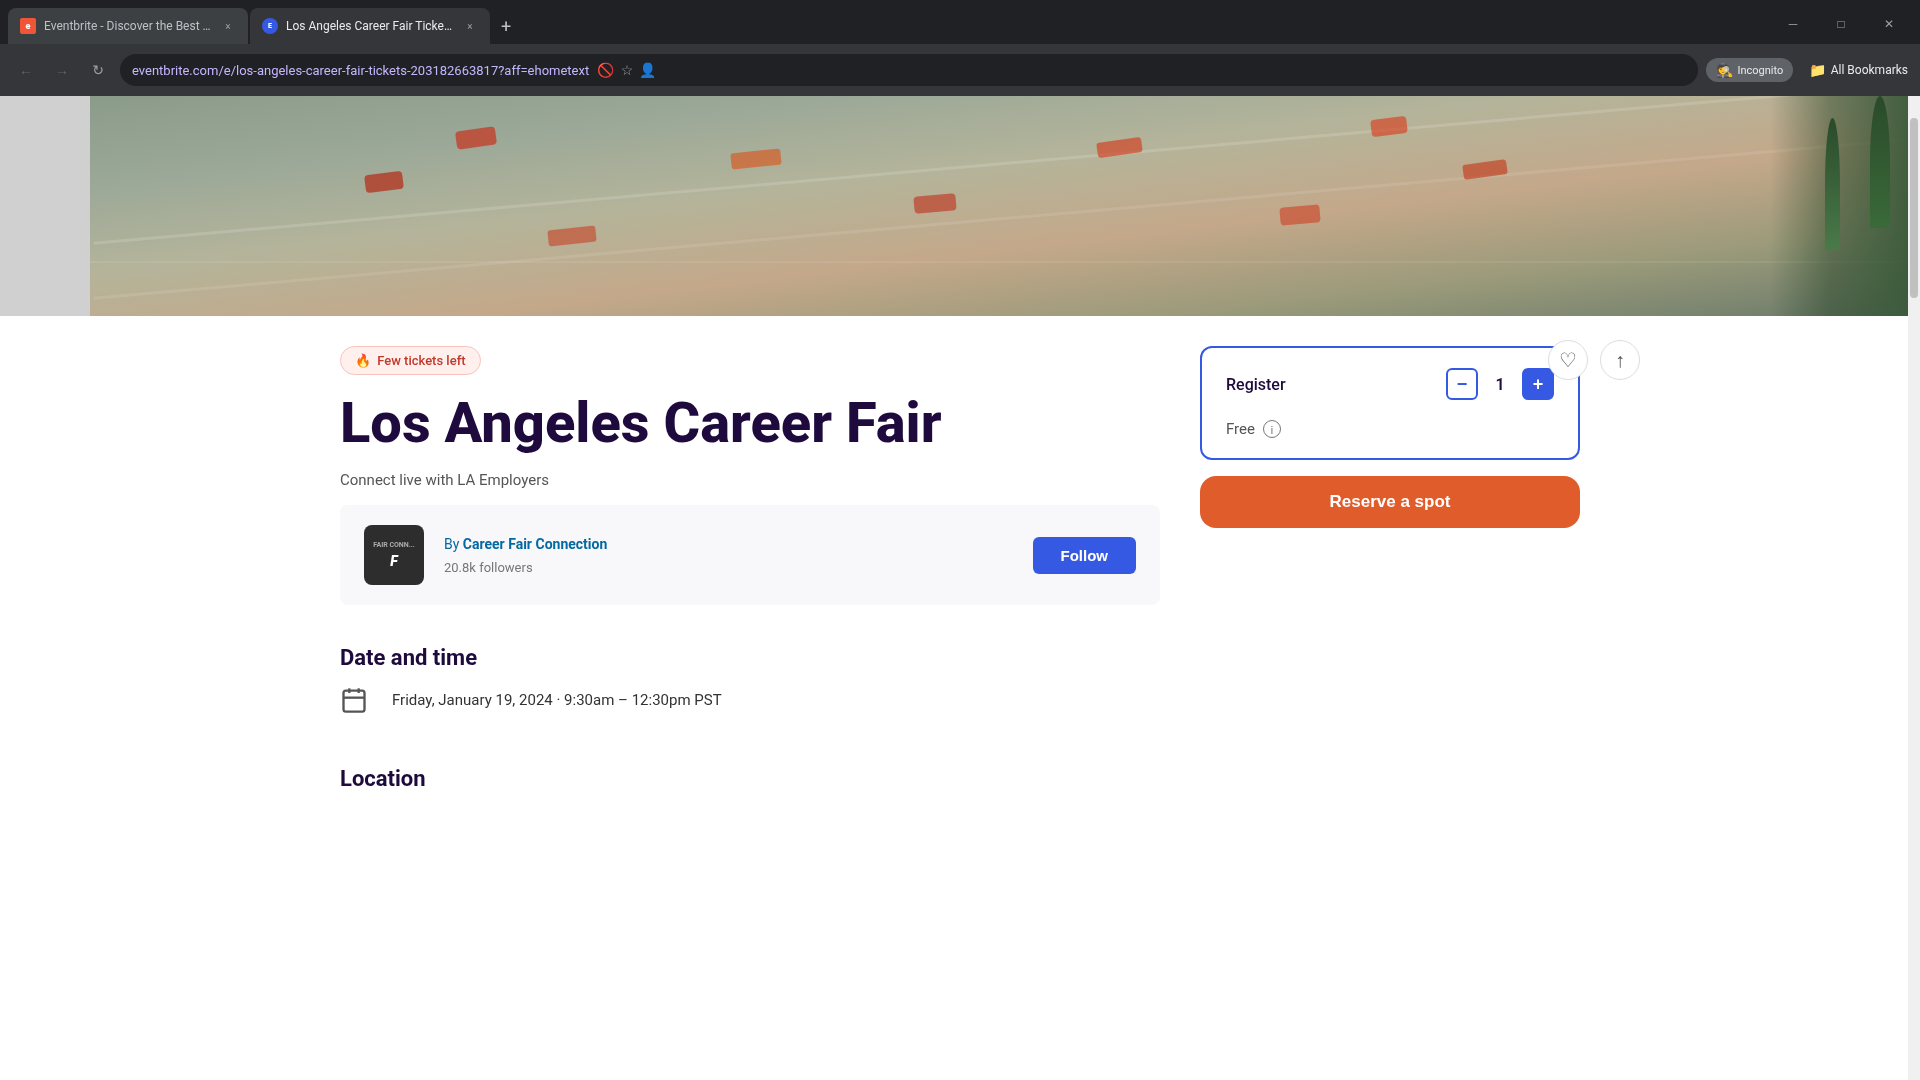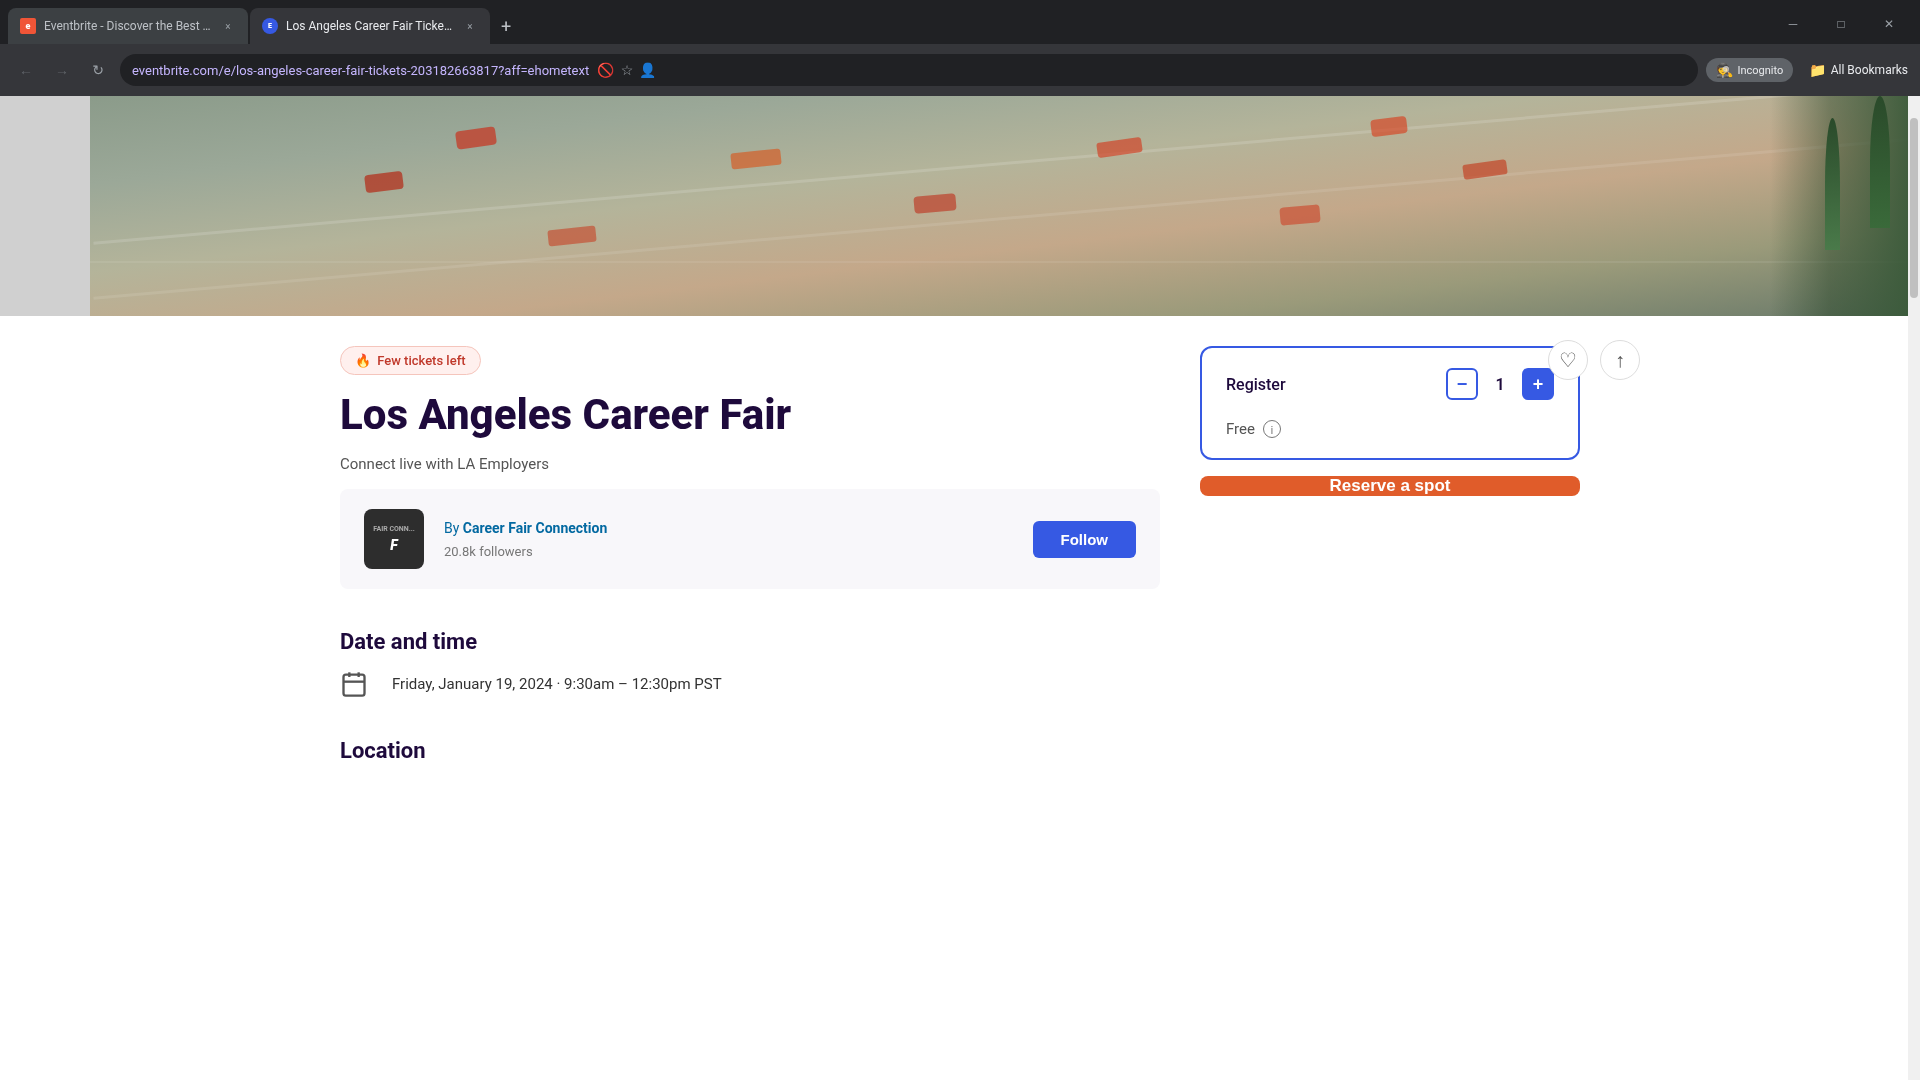--- a/index.html
+++ b/index.html
@@ -211,21 +211,21 @@
 
     
     .event-date {
       font-size: 16px;
       color: #333;
       margin-bottom: 12px;
     }
 
     
     .event-title {
-      font-size: 42px;
+      font-size: 56px;
       font-weight: 800;
       color: #1E0A3C;
       margin-bottom: 16px;
       line-height: 1.15;
     }
 
     
     .event-subtitle {
       font-size: 15px;
       color: #555;
@@ -299,21 +299,21 @@
       height: 28px;
       color: #555;
       flex-shrink: 0;
     }
 
     
     .location-title {
       font-size: 22px;
       font-weight: 700;
       color: #1E0A3C;
-      margin-top: 40px;
+      margin-top: 52px;
       padding-bottom: 8px;
     }
 
     
     .register-card {
       border: 2px solid #3659e3;
       border-radius: 12px;
       padding: 20px 24px;
       margin-bottom: 16px;
     }
@@ -379,21 +379,22 @@
       color: #777;
       cursor: pointer;
     }
 
     
     .reserve-btn {
       width: 100%;
       background: #e05c2a;
       color: #fff;
       border: none;
-      border-radius: 8px;
+      border-radius: 16px;
+      padding: 16px;
       font-size: 17px;
       font-weight: 600;
       cursor: pointer;
       text-align: center;
     }
 
     
     .scroll-indicator {
       position: absolute;
       right: 0;

